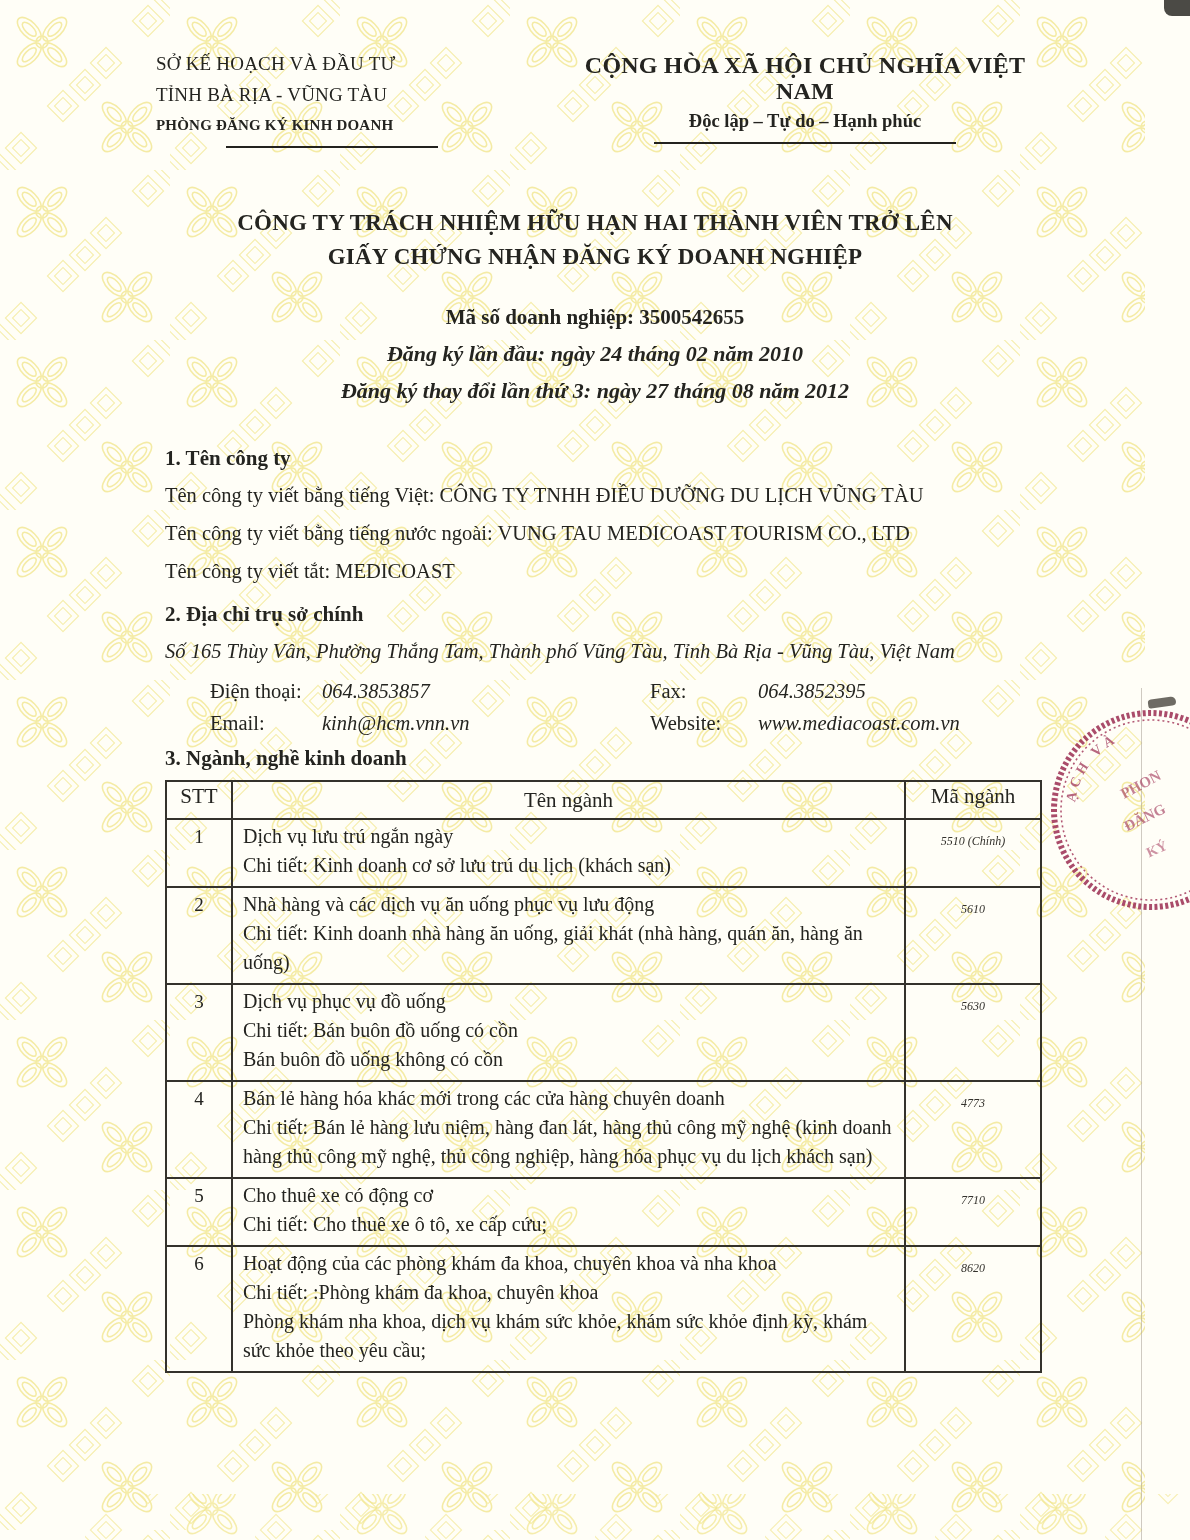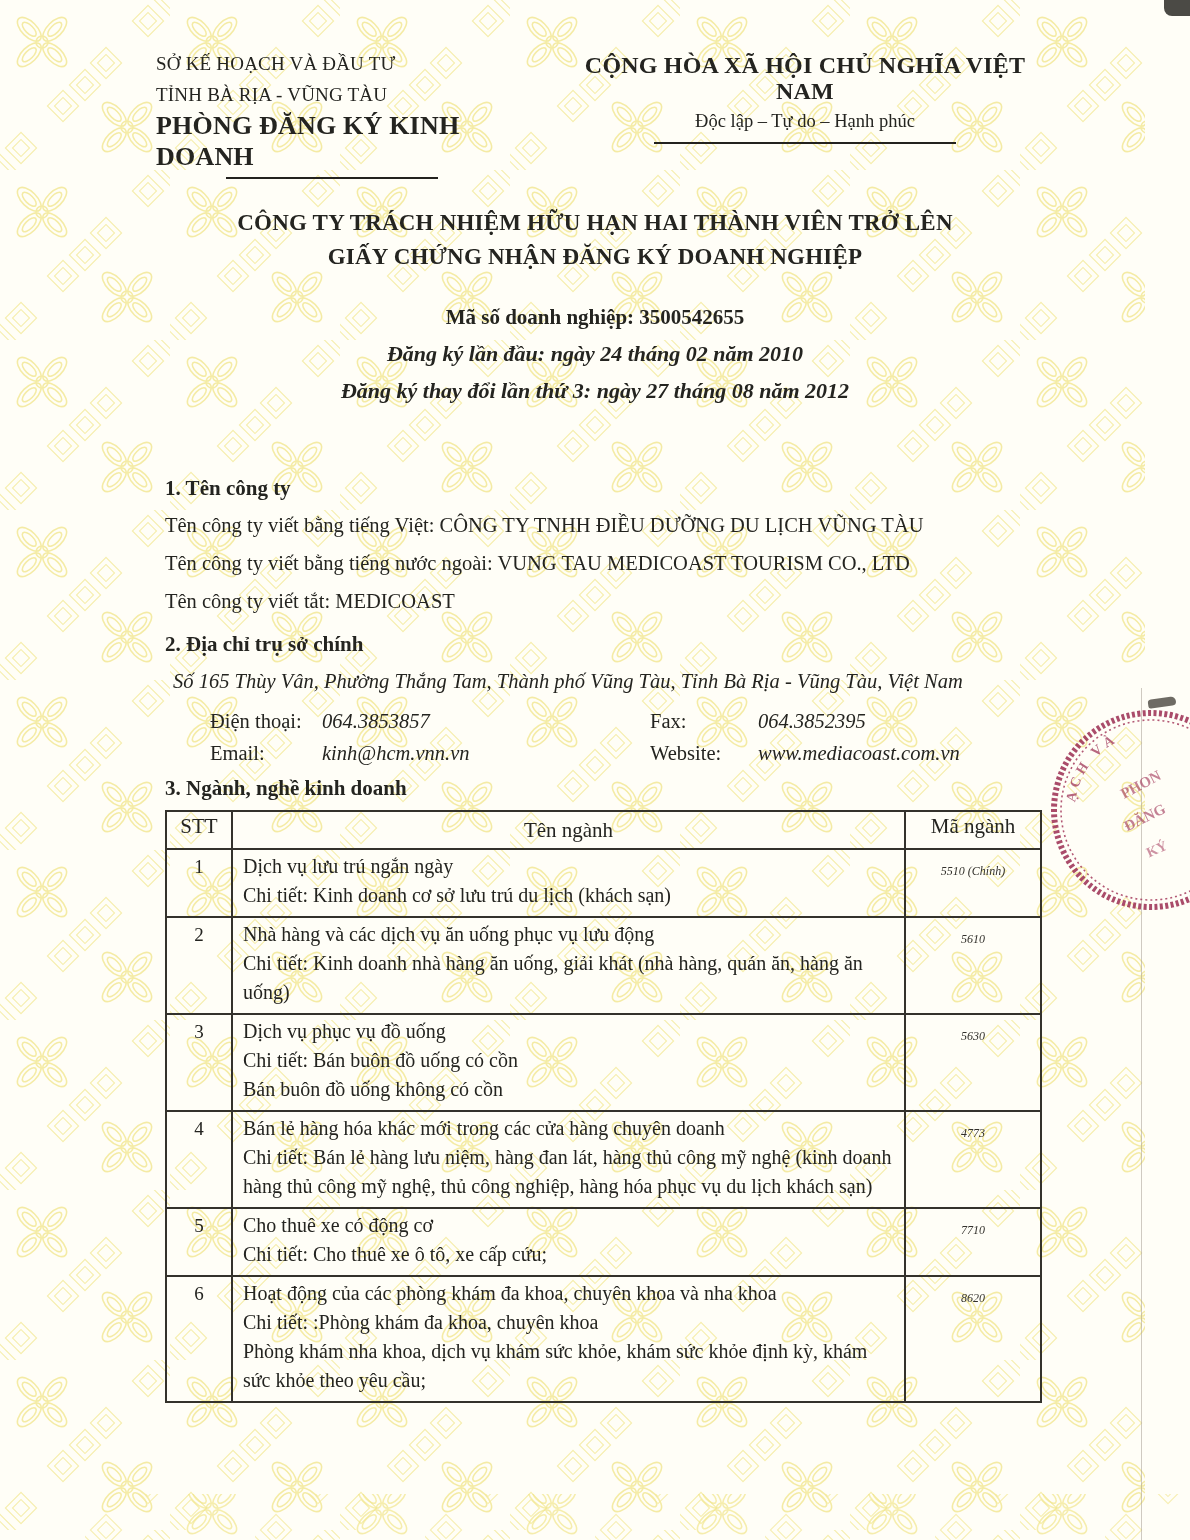--- a/index.html
+++ b/index.html
@@ -16,49 +16,49 @@
     overflow:hidden;
   }
   .bg-svg{position:absolute;left:0;top:0;z-index:0;}
   .content{position:absolute;left:0;top:0;width:100%;height:100%;z-index:2;}
 
   
   .issuer{
     position:absolute;left:156px;top:48px;width:352px;
     text-align:left;font-size:19px;line-height:31px;letter-spacing:.2px;
   }
-  .issuer .l3{font-weight:bold;font-size:26px;}
+  .issuer .l3{font-weight:bold;font-size:15px;}
   .issuer-rule{width:212px;border-bottom:2.5px solid #23221e;margin:5px auto 0;}
   .national{
     position:absolute;left:572px;top:52px;width:466px;
     text-align:center;
   }
   .national .l1{font-weight:bold;font-size:24px;letter-spacing:.2px;line-height:26px;}
-  .national .l2{font-weight:normal;font-size:18.5px;line-height:24px;margin-top:5px;}
+  .national .l2{font-weight:bold;font-size:18.5px;line-height:24px;margin-top:5px;}
   .national-rule{width:302px;border-bottom:2.5px solid #23221e;margin:9px auto 0;}
 
   
   .doc-title{
     position:absolute;left:0;top:206px;width:100%;
     text-align:center;font-weight:bold;font-size:23px;line-height:34px;letter-spacing:.2px;
   }
   .meta{
     position:absolute;left:0;top:303px;width:100%;text-align:center;
   }
   .meta .tax{font-weight:bold;font-size:21px;line-height:28px;}
   .meta .reg{font-weight:bold;font-style:italic;font-size:22px;line-height:28px;margin-top:9px;}
 
   
   .body{
-    position:absolute;left:165px;top:474px;width:877px;
+    position:absolute;left:165px;top:444px;width:877px;
     font-size:20.5px;line-height:30px;
   }
   .sec-h{font-weight:bold;font-size:21px;line-height:28px;margin:0 0 8px 0;}
   .para{margin:0 0 8px 0;}
-  .addr{font-style:italic;margin:2px 0 10px 8px;}
+  .addr{font-style:italic;margin:2px 0 10px 0;}
   .contact-row{display:flex;margin-bottom:2px;}
   .c-left{width:440px;display:flex;}
   .c-right{flex:1;display:flex;}
   .c-label{display:inline-block;margin-left:45px;}
   .c-left .c-label{width:112px;}
   .c-right .c-label{width:108px;}
   .c-val{font-style:italic;}
   .mt14{margin-top:14px;}
   .mt6{margin-top:6px;}
 

